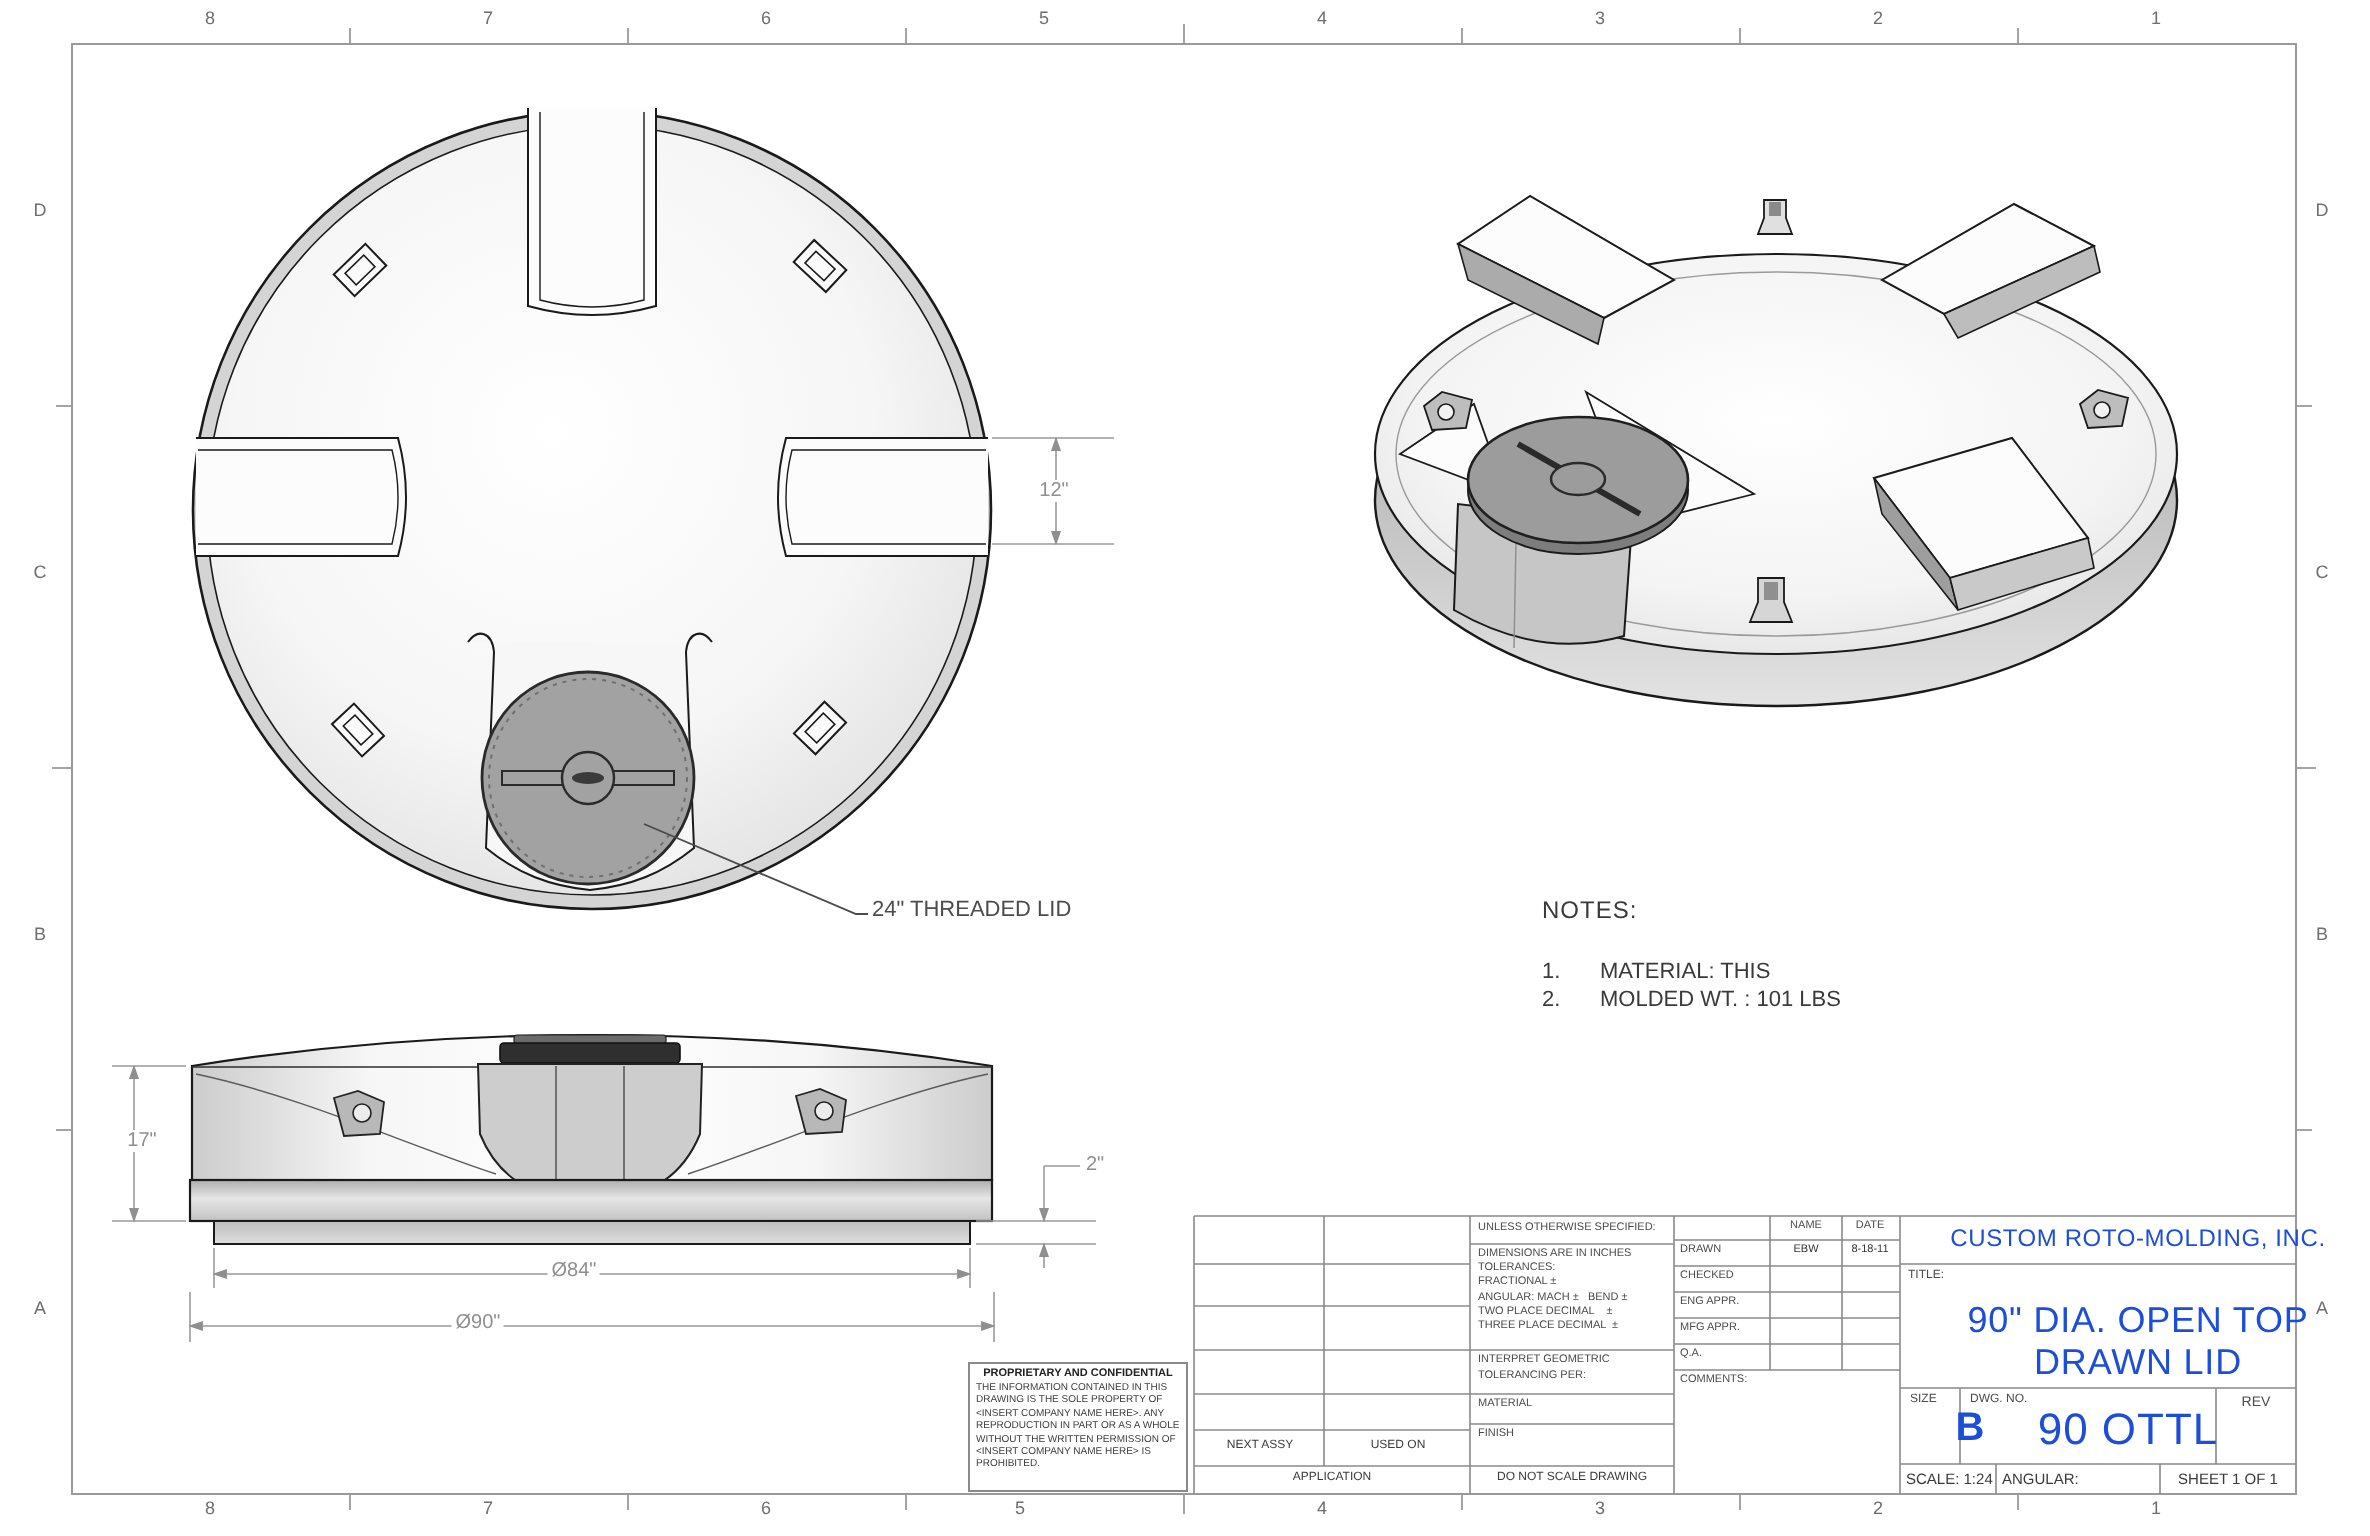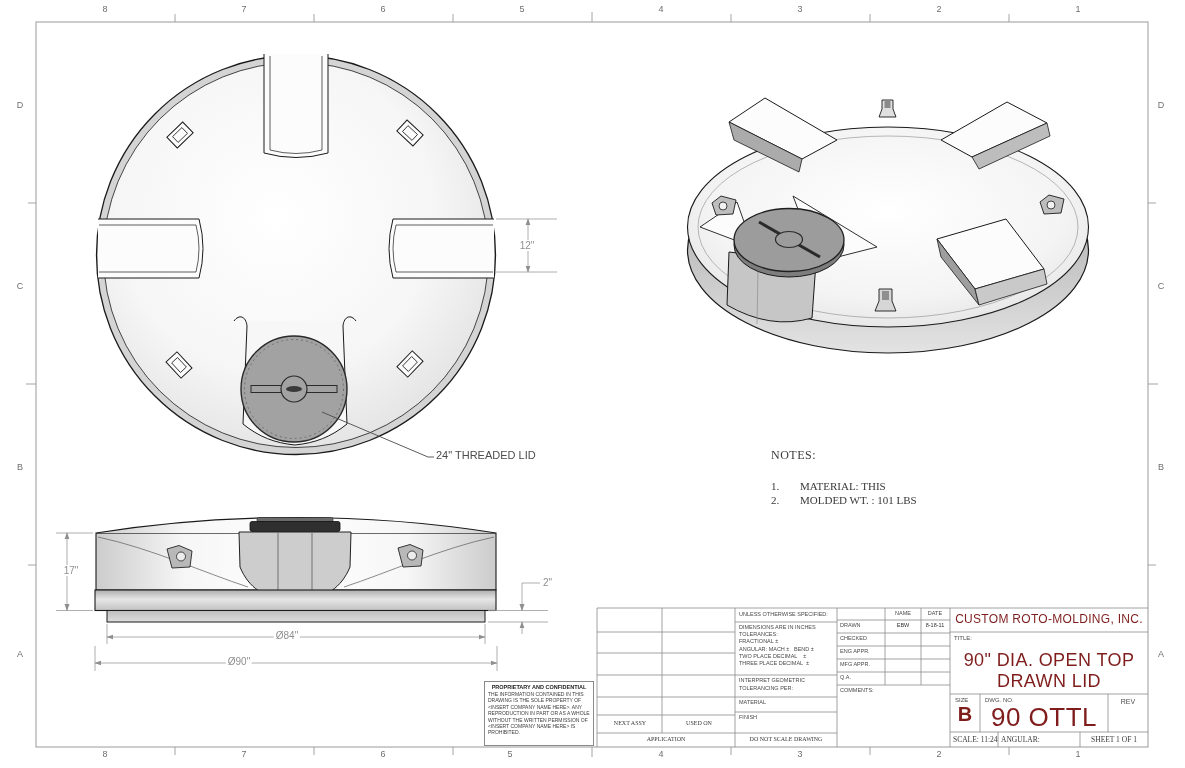--- a/index.html
+++ b/index.html
@@ -6,33 +6,33 @@
   .sheet {
     position:relative; width:1185px; height:768px; background:#fff;
     font-family:"Liberation Sans", sans-serif; color:#333; overflow:hidden;
   }
   svg.lw { position:absolute; left:0; top:0; }
   .t  { position:absolute; white-space:nowrap; line-height:1.1; }
   .cx { transform:translateX(-50%); }
   .gry { color:#6e6e6e; }
   .dim { color:#8f8f8f; }
   .dimbg { background:#fff; padding:0 2px; }
-  .dk  { color:#3a3a3a;font-family:Liberation Serif, serif; }
-  .blk { color:#7f1d1d; }
+  .dk  { color:#3a3a3a; }
+  .blk { color:#1d4ed8;margin-left:20px; }
   .f55 { font-size:5.5px; }
   .f6  { font-size:6px; }
   .f7  { font-size:7px; }
   .f75 { font-size:7.5px; }
   .f9  { font-size:9px; }
   .f10 { font-size:10px; }
   .f11 { font-size:11px; }
   .f12 { font-size:12px; }
   .f18 { font-size:18px; letter-spacing:0.4px; }
   .f20 { font-size:20px; }
-  .f22 { font-size:26px; letter-spacing:0.5px; }
+  .f22 { font-size:22px; letter-spacing:0.5px; }
   .b   { font-weight:bold; }
   .tolbox { position:absolute; left:739px; top:624px; width:96px; color:#4a4a4a; }
   .tolbox div { font-size:5.5px; line-height:7.2px; white-space:pre; }
   .propbox {
     position:absolute; left:484px; top:681px; width:110px; height:65px;
     border:1px solid #8a8a8a; box-sizing:border-box; background:#fff;
   }
   .propbox .hd { font-size:5.5px; font-weight:bold; text-align:center; margin-top:2px; color:#222; }
   .propbox .bd { font-size:5px; line-height:6.4px; padding:1px 3px; color:#3d3d3d; }
 </style>
@@ -359,17 +359,17 @@
   <span class="t f6" style="left:954px;top:635px;color:#4a4a4a">TITLE:</span>
   <span class="t f18 blk cx" style="left:1049px;top:651px">90" DIA. OPEN TOP</span>
   <span class="t f18 blk cx" style="left:1049px;top:672px">DRAWN LID</span>
 
   <span class="t f6" style="left:955px;top:697px;color:#4a4a4a">SIZE</span>
   <span class="t f20 b blk cx" style="left:965px;top:703px">B</span>
   <span class="t f6" style="left:985px;top:697px;color:#4a4a4a">DWG.  NO.</span>
   <span class="t f22 blk cx" style="left:1044px;top:703px">90 OTTL</span>
   <span class="t f7 cx" style="left:1128px;top:698px;color:#4a4a4a">REV</span>
 
-  <span class="t f75 dk" style="left:953px;top:736px">SCALE: 11:24</span>
+  <span class="t f75 dk" style="left:953px;top:736px">SCALE: 1:24</span>
   <span class="t f75 dk" style="left:1001px;top:736px">ANGULAR:</span>
   <span class="t f75 dk cx" style="left:1114px;top:736px">SHEET 1 OF 1</span>
 
 </div>
 
 </body></html>

